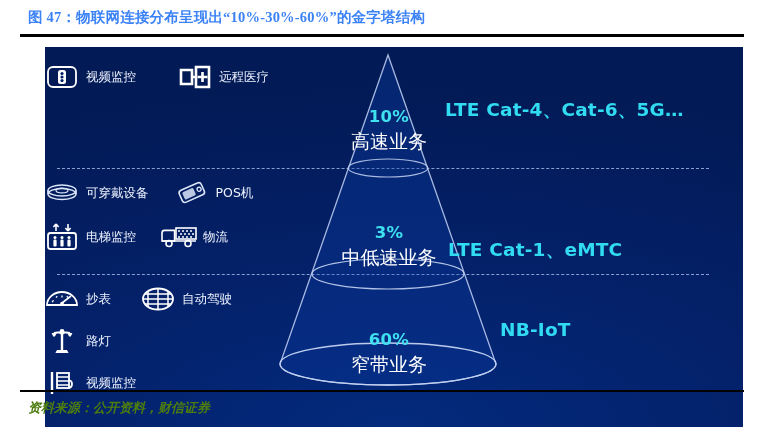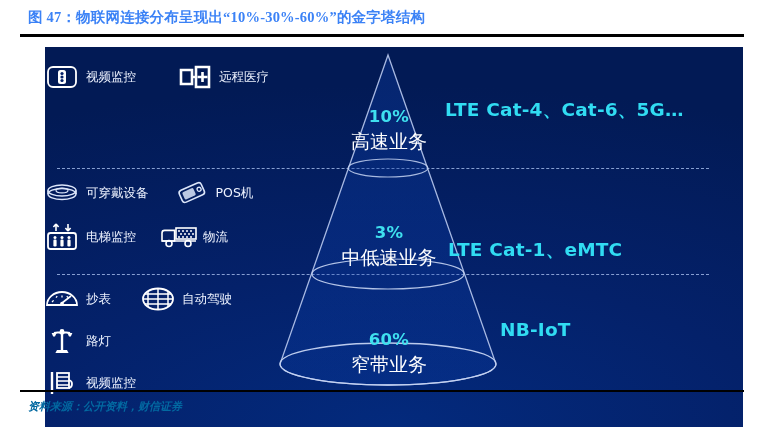--- a/index.html
+++ b/index.html
@@ -21,21 +21,21 @@
     position:absolute;left:20px;top:34px;width:724px;height:2.6px;
     background:#000;
   }
   .rule-bottom{
     position:absolute;left:20px;top:390px;width:724px;height:2.2px;
     background:#000;
   }
   .source{
     position:absolute;left:28px;top:399px;
     font-family:"Liberation Serif","DejaVu Serif",serif;
-    font-style:italic;font-weight:bold;font-size:11px;color:#0369a1;
+    font-style:italic;font-weight:bold;font-size:13px;color:#4d7c0f;
     white-space:nowrap;
   }
 
   
   .panel{
     position:absolute;left:45px;top:47px;width:678px;height:380px;
     background:#04216a;
     background-image:
       radial-gradient(120% 90% at 50% 100%, #032a7d 0%, #04216a 45%, #021a55 100%);
     overflow:hidden;

